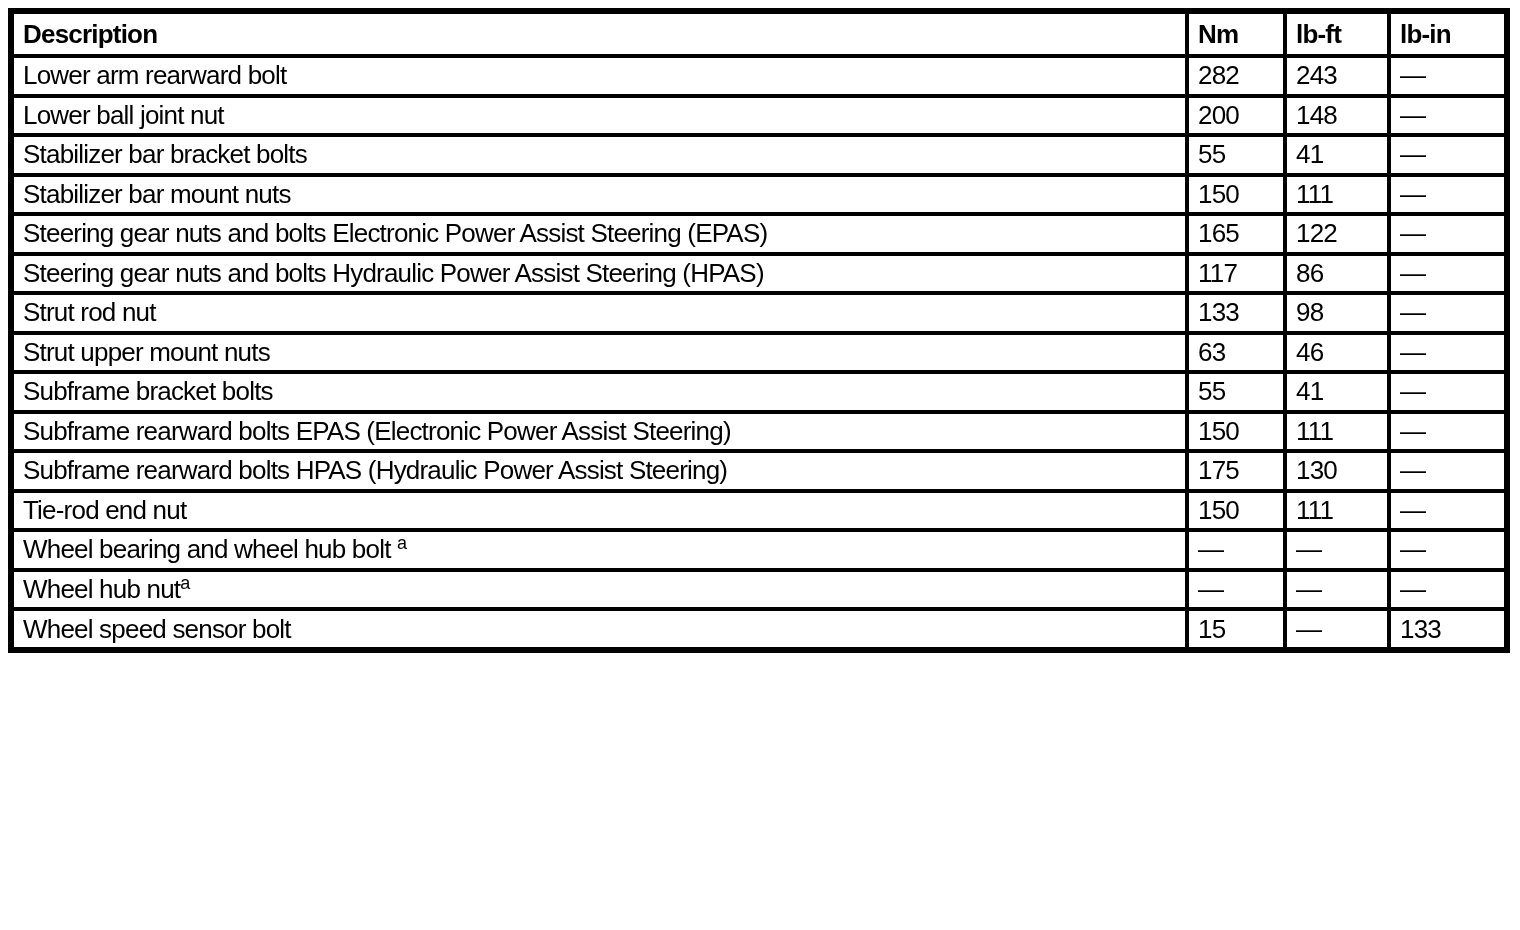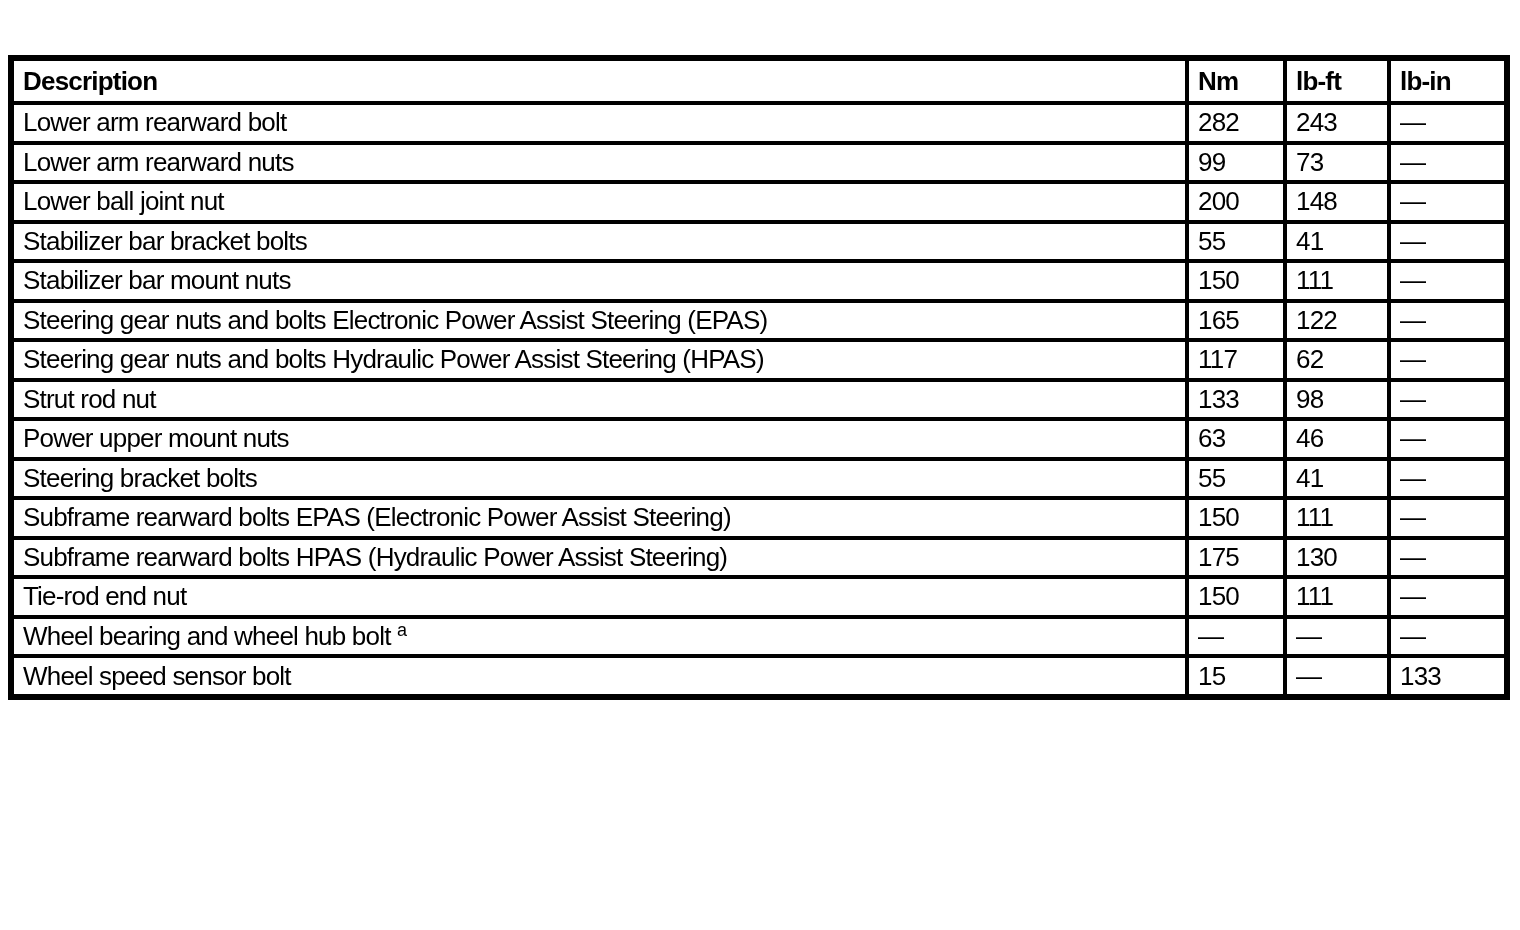--- a/index.html
+++ b/index.html
@@ -9,21 +9,20 @@
   }
   .page {
     position: relative;
     width: 1520px;
     height: 658px;
     background: #ffffff;
     box-sizing: border-box;
     padding: 8px 10px 5px 8px;
     font-family: "Liberation Sans", sans-serif;
     color: #000000;
-    margin-top: 47px;
   }
   table.spec-table {
     width: 100%;
     height: 100%;
     border-collapse: collapse;
     table-layout: fixed;
     border: 6px solid #000000;
     font-size: 26px;
     letter-spacing: -0.8px;
   }
@@ -74,26 +73,20 @@
       </tr>
     </thead>
     <tbody>
   <tr>
     <td><span>Lower arm rearward bolt</span><sup class="fn"></sup></td>
     <td>282</td>
     <td>243</td>
     <td>—</td>
   </tr>
 
-  <tr>
-    <td><span>Lower arm rearward nuts</span><sup class="fn"></sup></td>
-    <td>99</td>
-    <td>73</td>
-    <td>—</td>
-  </tr>
 
   <tr>
     <td><span>Lower ball joint nut</span><sup class="fn"></sup></td>
     <td>200</td>
     <td>148</td>
     <td>—</td>
   </tr>
 
   <tr>
     <td><span>Stabilizer bar bracket bolts</span><sup class="fn"></sup></td>
@@ -112,41 +105,41 @@
   <tr>
     <td><span>Steering gear nuts and bolts Electronic Power Assist Steering (EPAS)</span><sup class="fn"></sup></td>
     <td>165</td>
     <td>122</td>
     <td>—</td>
   </tr>
 
   <tr>
     <td><span>Steering gear nuts and bolts Hydraulic Power Assist Steering (HPAS)</span><sup class="fn"></sup></td>
     <td>117</td>
-    <td>62</td>
+    <td>86</td>
     <td>—</td>
   </tr>
 
   <tr>
     <td><span>Strut rod nut</span><sup class="fn"></sup></td>
     <td>133</td>
     <td>98</td>
     <td>—</td>
   </tr>
 
 
   <tr>
-    <td><span>Power upper mount nuts</span><sup class="fn"></sup></td>
+    <td><span>Strut upper mount nuts</span><sup class="fn"></sup></td>
     <td>63</td>
     <td>46</td>
     <td>—</td>
   </tr>
 
   <tr>
-    <td><span>Steering bracket bolts</span><sup class="fn"></sup></td>
+    <td><span>Subframe bracket bolts</span><sup class="fn"></sup></td>
     <td>55</td>
     <td>41</td>
     <td>—</td>
   </tr>
 
 
   <tr>
     <td><span>Subframe rearward bolts EPAS (Electronic Power Assist Steering)</span><sup class="fn"></sup></td>
     <td>150</td>
     <td>111</td>
@@ -167,20 +160,26 @@
     <td>—</td>
   </tr>
 
   <tr>
     <td><span>Wheel bearing and wheel hub bolt </span><sup class="fn">a</sup></td>
     <td>—</td>
     <td>—</td>
     <td>—</td>
   </tr>
 
+  <tr>
+    <td><span>Wheel hub nut</span><sup class="fn">a</sup></td>
+    <td>—</td>
+    <td>—</td>
+    <td>—</td>
+  </tr>
 
   <tr>
     <td><span>Wheel speed sensor bolt</span><sup class="fn"></sup></td>
     <td>15</td>
     <td>—</td>
     <td>133</td>
   </tr>
 </tbody>
   </table>
 </div>

